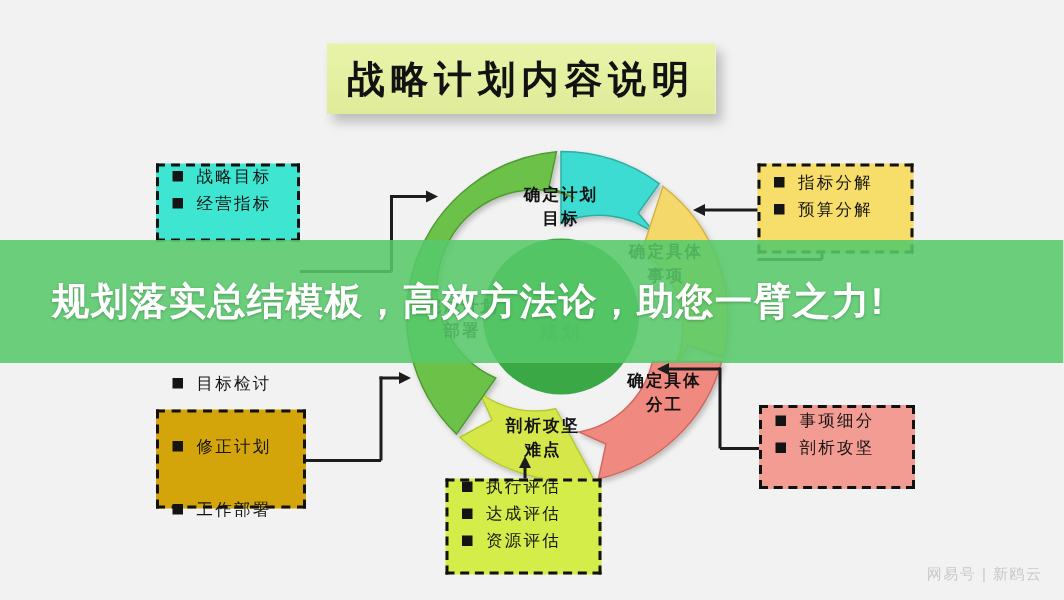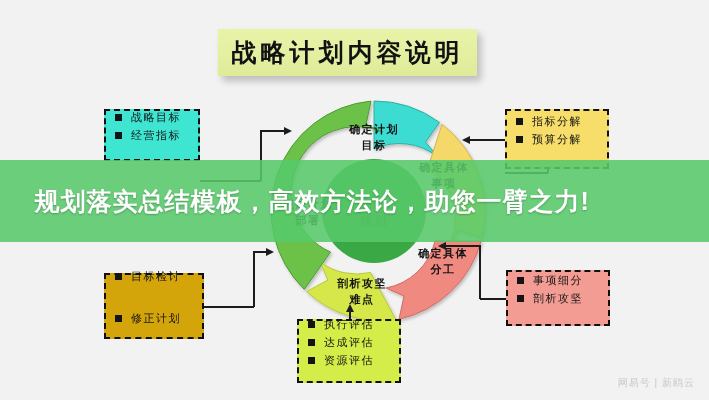--- a/index.html
+++ b/index.html
@@ -217,20 +217,24 @@
 
   <div class="box" id="box-bl">
     <div class="row">
       <span class="bullet"></span>
       <span class="txt">目标检讨</span>
     </div>
     <div class="row">
       <span class="bullet"></span>
       <span class="txt">修正计划</span>
     </div>
+    <div class="row">
+      <span class="bullet"></span>
+      <span class="txt">工作部署</span>
+    </div>
   </div>
 
   <div class="box" id="box-br">
     <div class="row">
       <span class="bullet"></span>
       <span class="txt">事项细分</span>
     </div>
     <div class="row">
       <span class="bullet"></span>
       <span class="txt">剖析攻坚</span>

